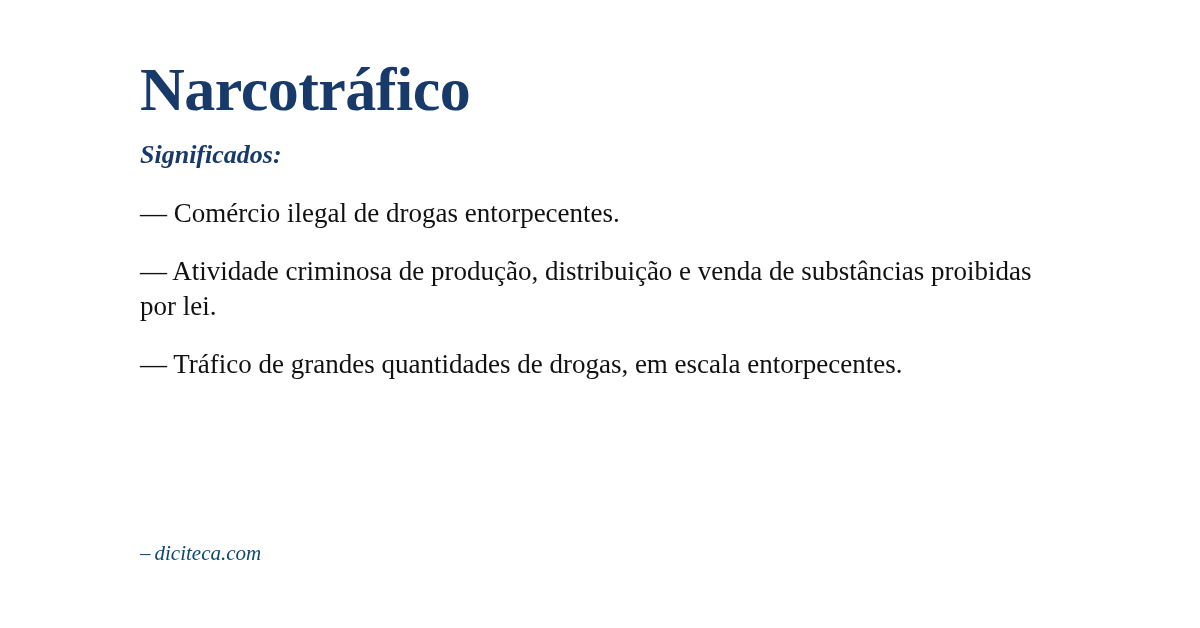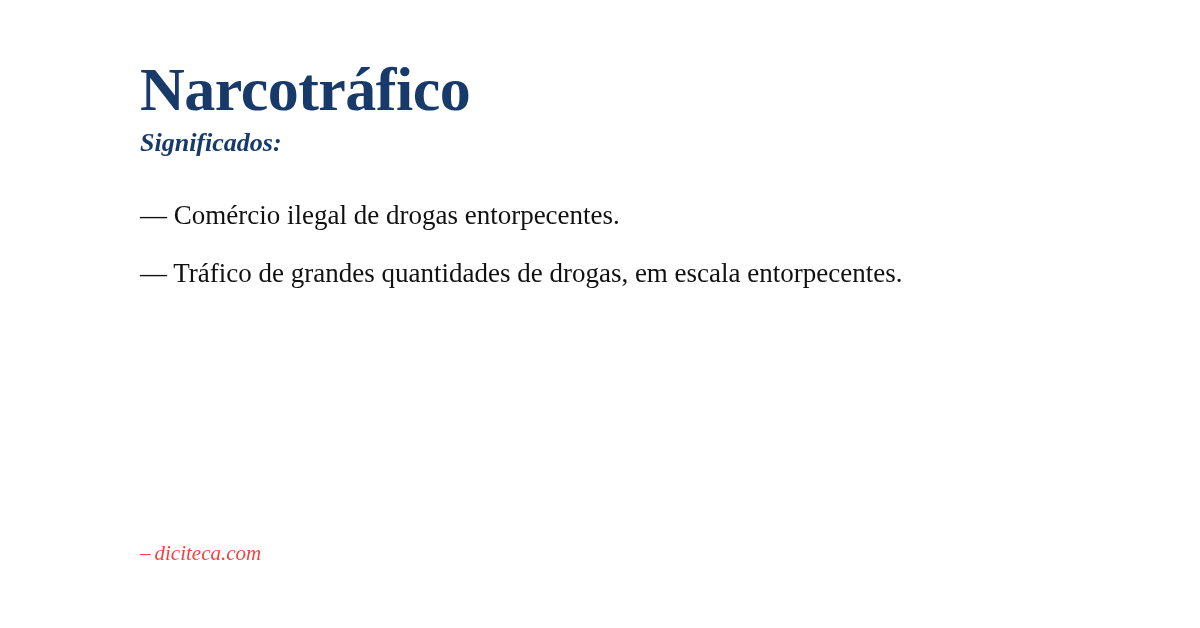--- a/index.html
+++ b/index.html
@@ -28,46 +28,46 @@
     color: #173A6B;
     letter-spacing: -0.5px;
     margin: 0;
   }
   .subtitle {
     font-family: "Liberation Serif", "DejaVu Serif", serif;
     font-style: italic;
     font-weight: bold;
     font-size: 26px;
     color: #173A6B;
-    margin: 4px 0 0 0;
+    margin: 16px 0 0 0;
     line-height: 1.2;
   }
   .defs {
-    margin-top: 40px;
+    margin-top: 26px;
   }
   .def-item {
     display: block;
     font-family: "Liberation Serif", "DejaVu Serif", serif;
     font-size: 27px;
     line-height: 1.32;
     color: #111111;
     margin: 0 0 22px 0;
     max-width: 930px;
   }
   .def-item .dash {
     display: inline;
   }
   .source {
     position: absolute;
     left: 140px;
     bottom: 62px;
     font-family: "Liberation Serif", "DejaVu Serif", serif;
     font-style: italic;
     font-size: 21px;
-    color: #ef4444;
+    color: #0c4a6e;
   }
   .source .src-dash {
     font-style: normal;
     margin-right: 4px;
   }
 </style>
 </head>
 <body>
 
 <div class="card">
@@ -76,20 +76,24 @@
 
   <div class="subtitle">Significados:</div>
 
   <div class="defs">
 
     <p class="def-item">
       <span class="dash">—</span>
       <span>Comércio ilegal de drogas entorpecentes.</span>
     </p>
 
+    <p class="def-item">
+      <span class="dash">—</span>
+      <span>Atividade criminosa de produção, distribuição e venda de substâncias proibidas por lei.</span>
+    </p>
 
     <p class="def-item">
       <span class="dash">—</span>
       <span>Tráfico de grandes quantidades de drogas, em escala entorpecentes.</span>
     </p>
 
 
   </div>
 
   <div class="source">

